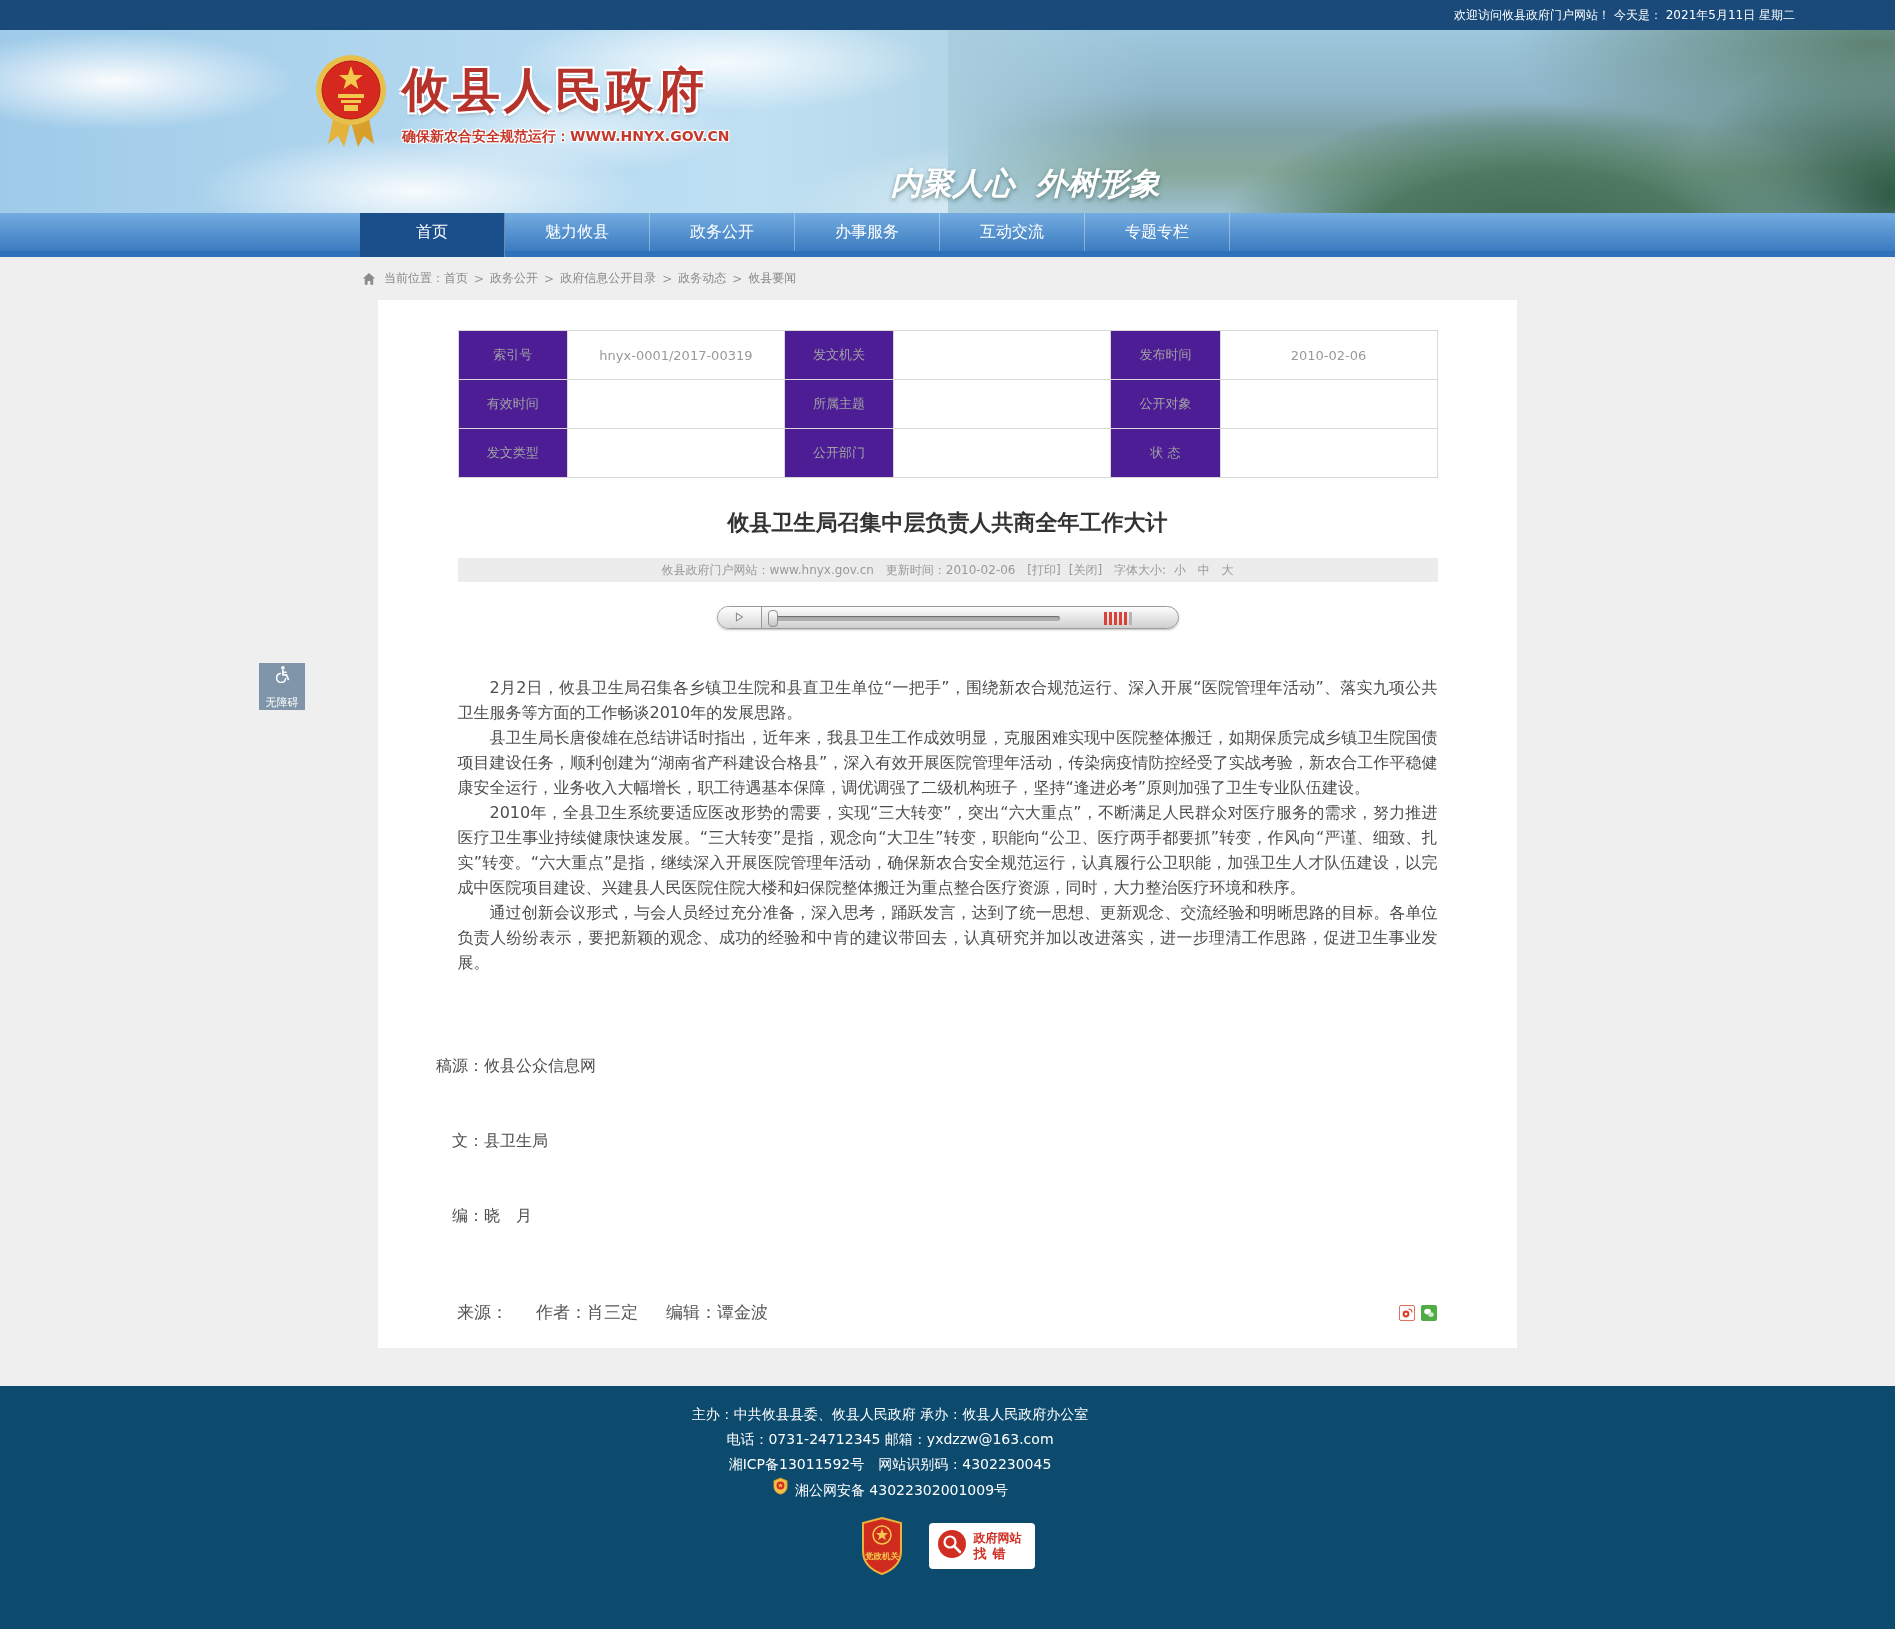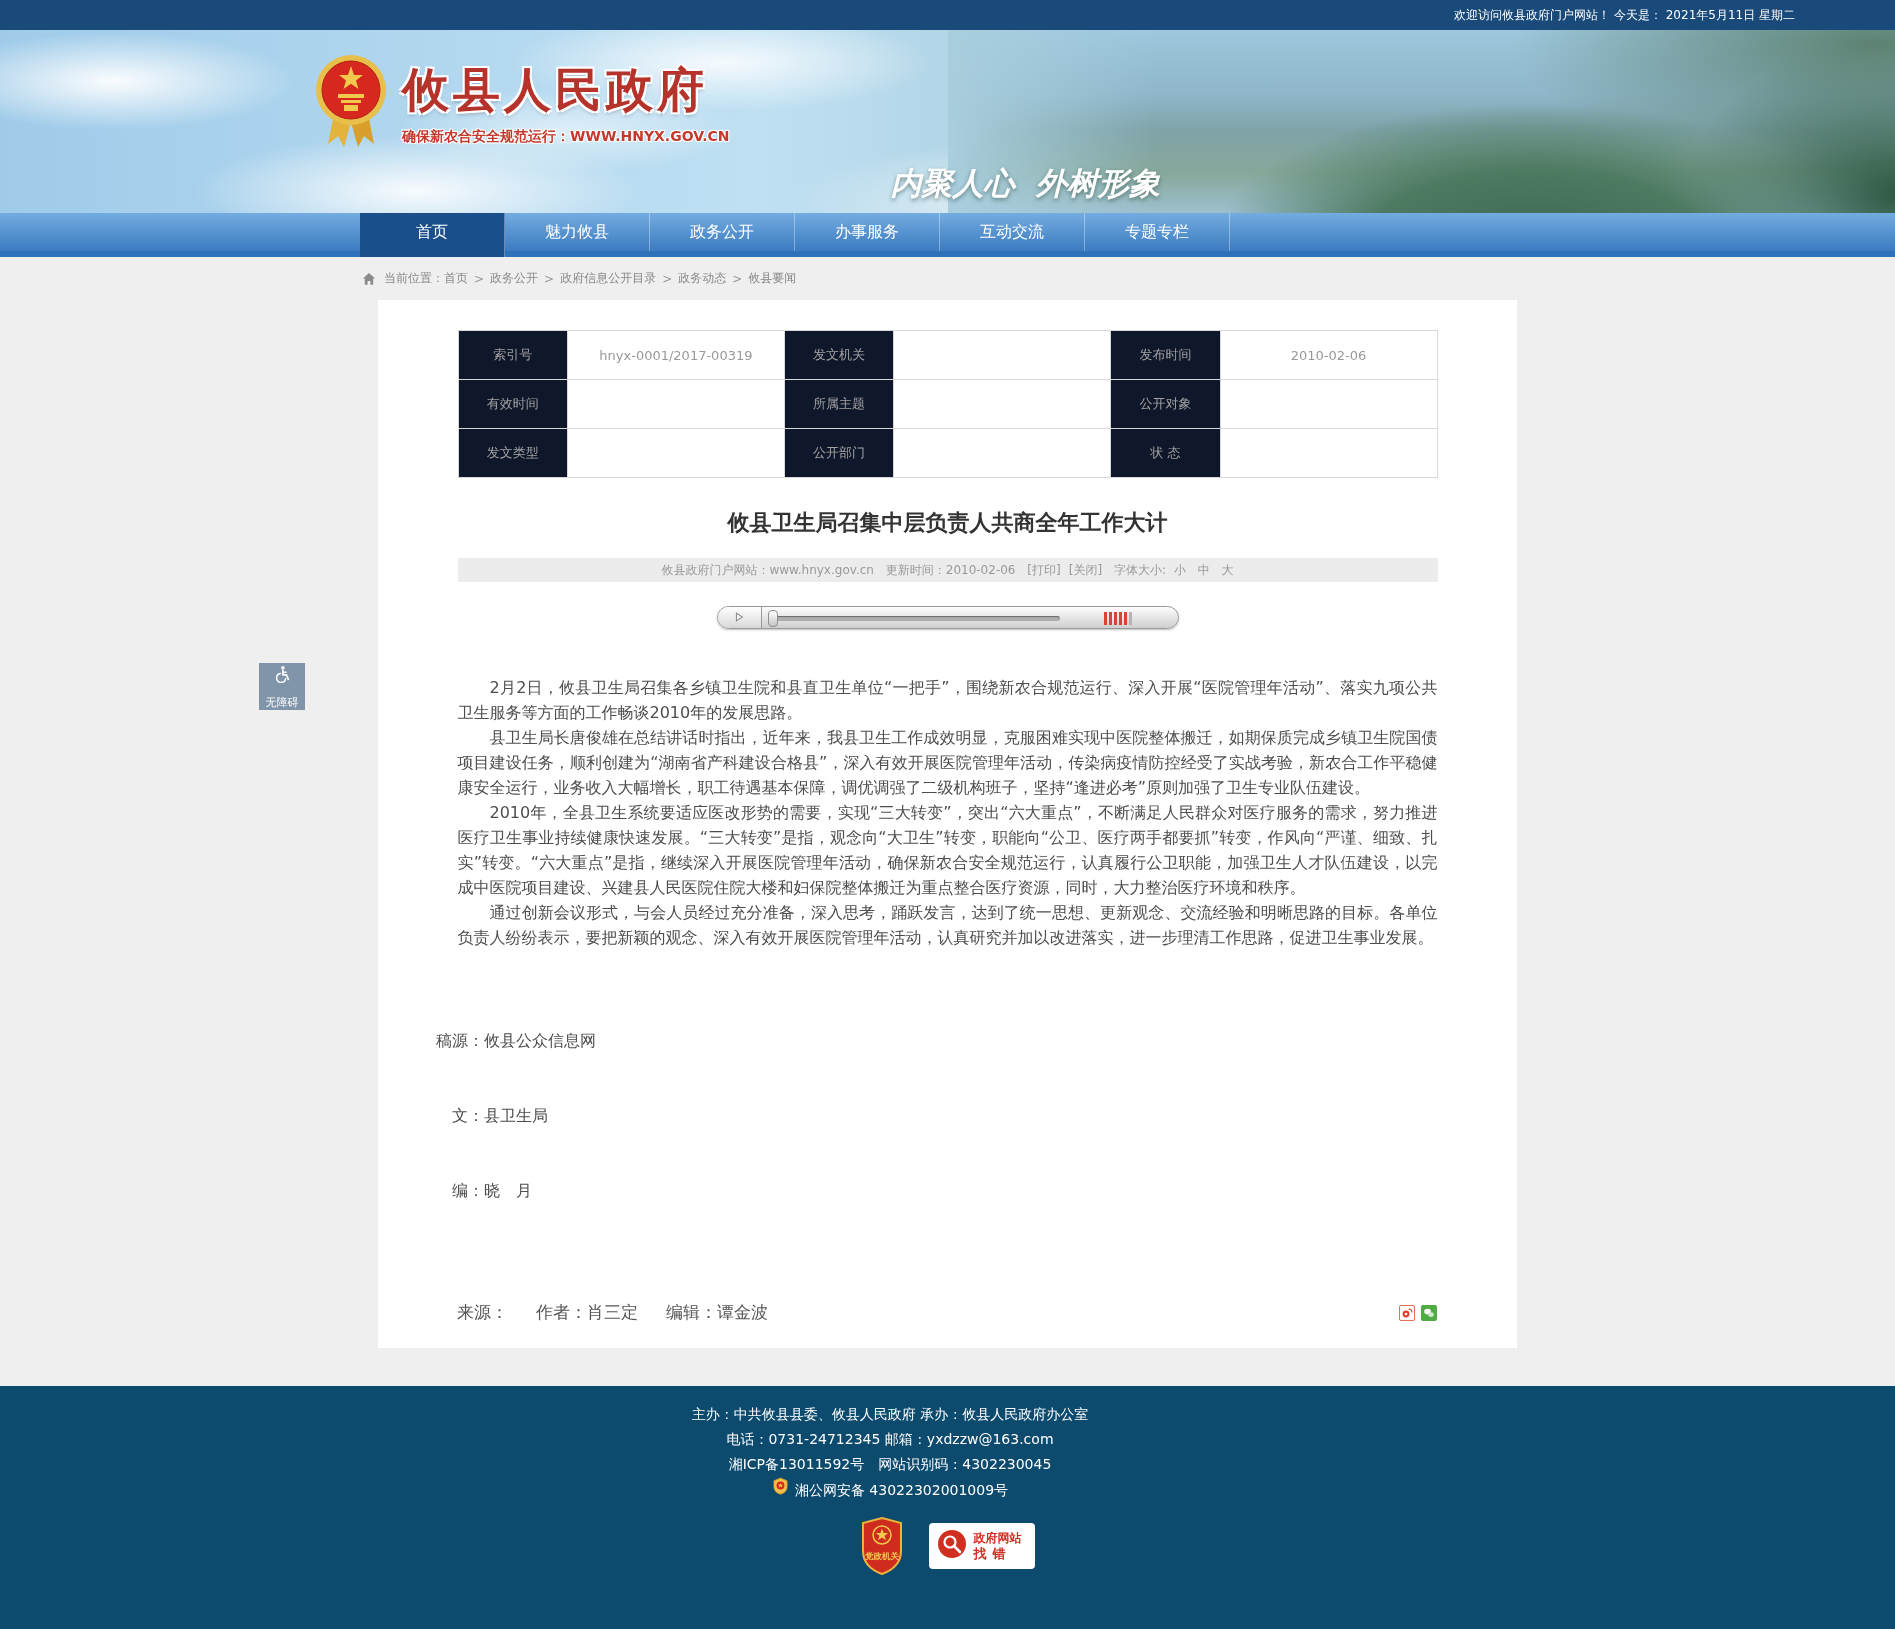--- a/index.html
+++ b/index.html
@@ -80,21 +80,21 @@
   
   .panel{
     position:relative; width:1139px; margin-left:378px;
     background:#fff; height:1048px; overflow:hidden;
   }
   table.meta-table{ border-collapse:collapse; margin:30px auto 0; width:980px; }
   table.meta-table td{
     border:1px solid #d8d8d8; height:49px; text-align:center;
     font-size:13px; vertical-align:middle;
   }
-  td.lab{ width:100px; background:#0f172a; color:#a2a2a2; white-space:pre; }
+  td.lab{ width:100px; background:#4c1d95; color:#a2a2a2; white-space:pre; }
   td.val{ width:198px; background:#fff; color:#999; }
   .art-title{
     margin-top:30px; text-align:center; font-size:22px; line-height:30px;
     font-weight:bold; color:#333;
   }
   .art-meta{
     margin:20px auto 0; width:980px; height:24px; line-height:24px;
     background:#ececec; text-align:center; font-size:12px; color:#999;
   }
   .art-meta span{ margin:0 4px; }
@@ -288,21 +288,21 @@
         <i></i>
         <i></i>
         <i class="off"></i>
     </div>
   </div>
 
   <div class="article">
     <p>2月2日，攸县卫生局召集各乡镇卫生院和县直卫生单位“一把手”，围绕新农合规范运行、深入开展“医院管理年活动”、落实九项公共卫生服务等方面的工作畅谈2010年的发展思路。</p>
     <p>县卫生局长唐俊雄在总结讲话时指出，近年来，我县卫生工作成效明显，克服困难实现中医院整体搬迁，如期保质完成乡镇卫生院国债项目建设任务，顺利创建为“湖南省产科建设合格县”，深入有效开展医院管理年活动，传染病疫情防控经受了实战考验，新农合工作平稳健康安全运行，业务收入大幅增长，职工待遇基本保障，调优调强了二级机构班子，坚持“逢进必考”原则加强了卫生专业队伍建设。</p>
     <p>2010年，全县卫生系统要适应医改形势的需要，实现“三大转变”，突出“六大重点”，不断满足人民群众对医疗服务的需求，努力推进医疗卫生事业持续健康快速发展。“三大转变”是指，观念向“大卫生”转变，职能向“公卫、医疗两手都要抓”转变，作风向“严谨、细致、扎实”转变。“六大重点”是指，继续深入开展医院管理年活动，确保新农合安全规范运行，认真履行公卫职能，加强卫生人才队伍建设，以完成中医院项目建设、兴建县人民医院住院大楼和妇保院整体搬迁为重点整合医疗资源，同时，大力整治医疗环境和秩序。</p>
-    <p>通过创新会议形式，与会人员经过充分准备，深入思考，踊跃发言，达到了统一思想、更新观念、交流经验和明晰思路的目标。各单位负责人纷纷表示，要把新颖的观念、深入有效开展医院管理年活动，认真研究并加以改进落实，进一步理清工作思路，促进卫生事业发展。</p>
+    <p>通过创新会议形式，与会人员经过充分准备，深入思考，踊跃发言，达到了统一思想、更新观念、交流经验和明晰思路的目标。各单位负责人纷纷表示，要把新颖的观念、成功的经验和中肯的建议带回去，认真研究并加以改进落实，进一步理清工作思路，促进卫生事业发展。</p>
   </div>
 
   <div class="signoff">
     <div>稿源：攸县公众信息网</div>
     <div>　文：县卫生局</div>
     <div>　编：晓　月</div>
   </div>
 
   <div class="source-row">
     <span class="seg">来源：</span>

